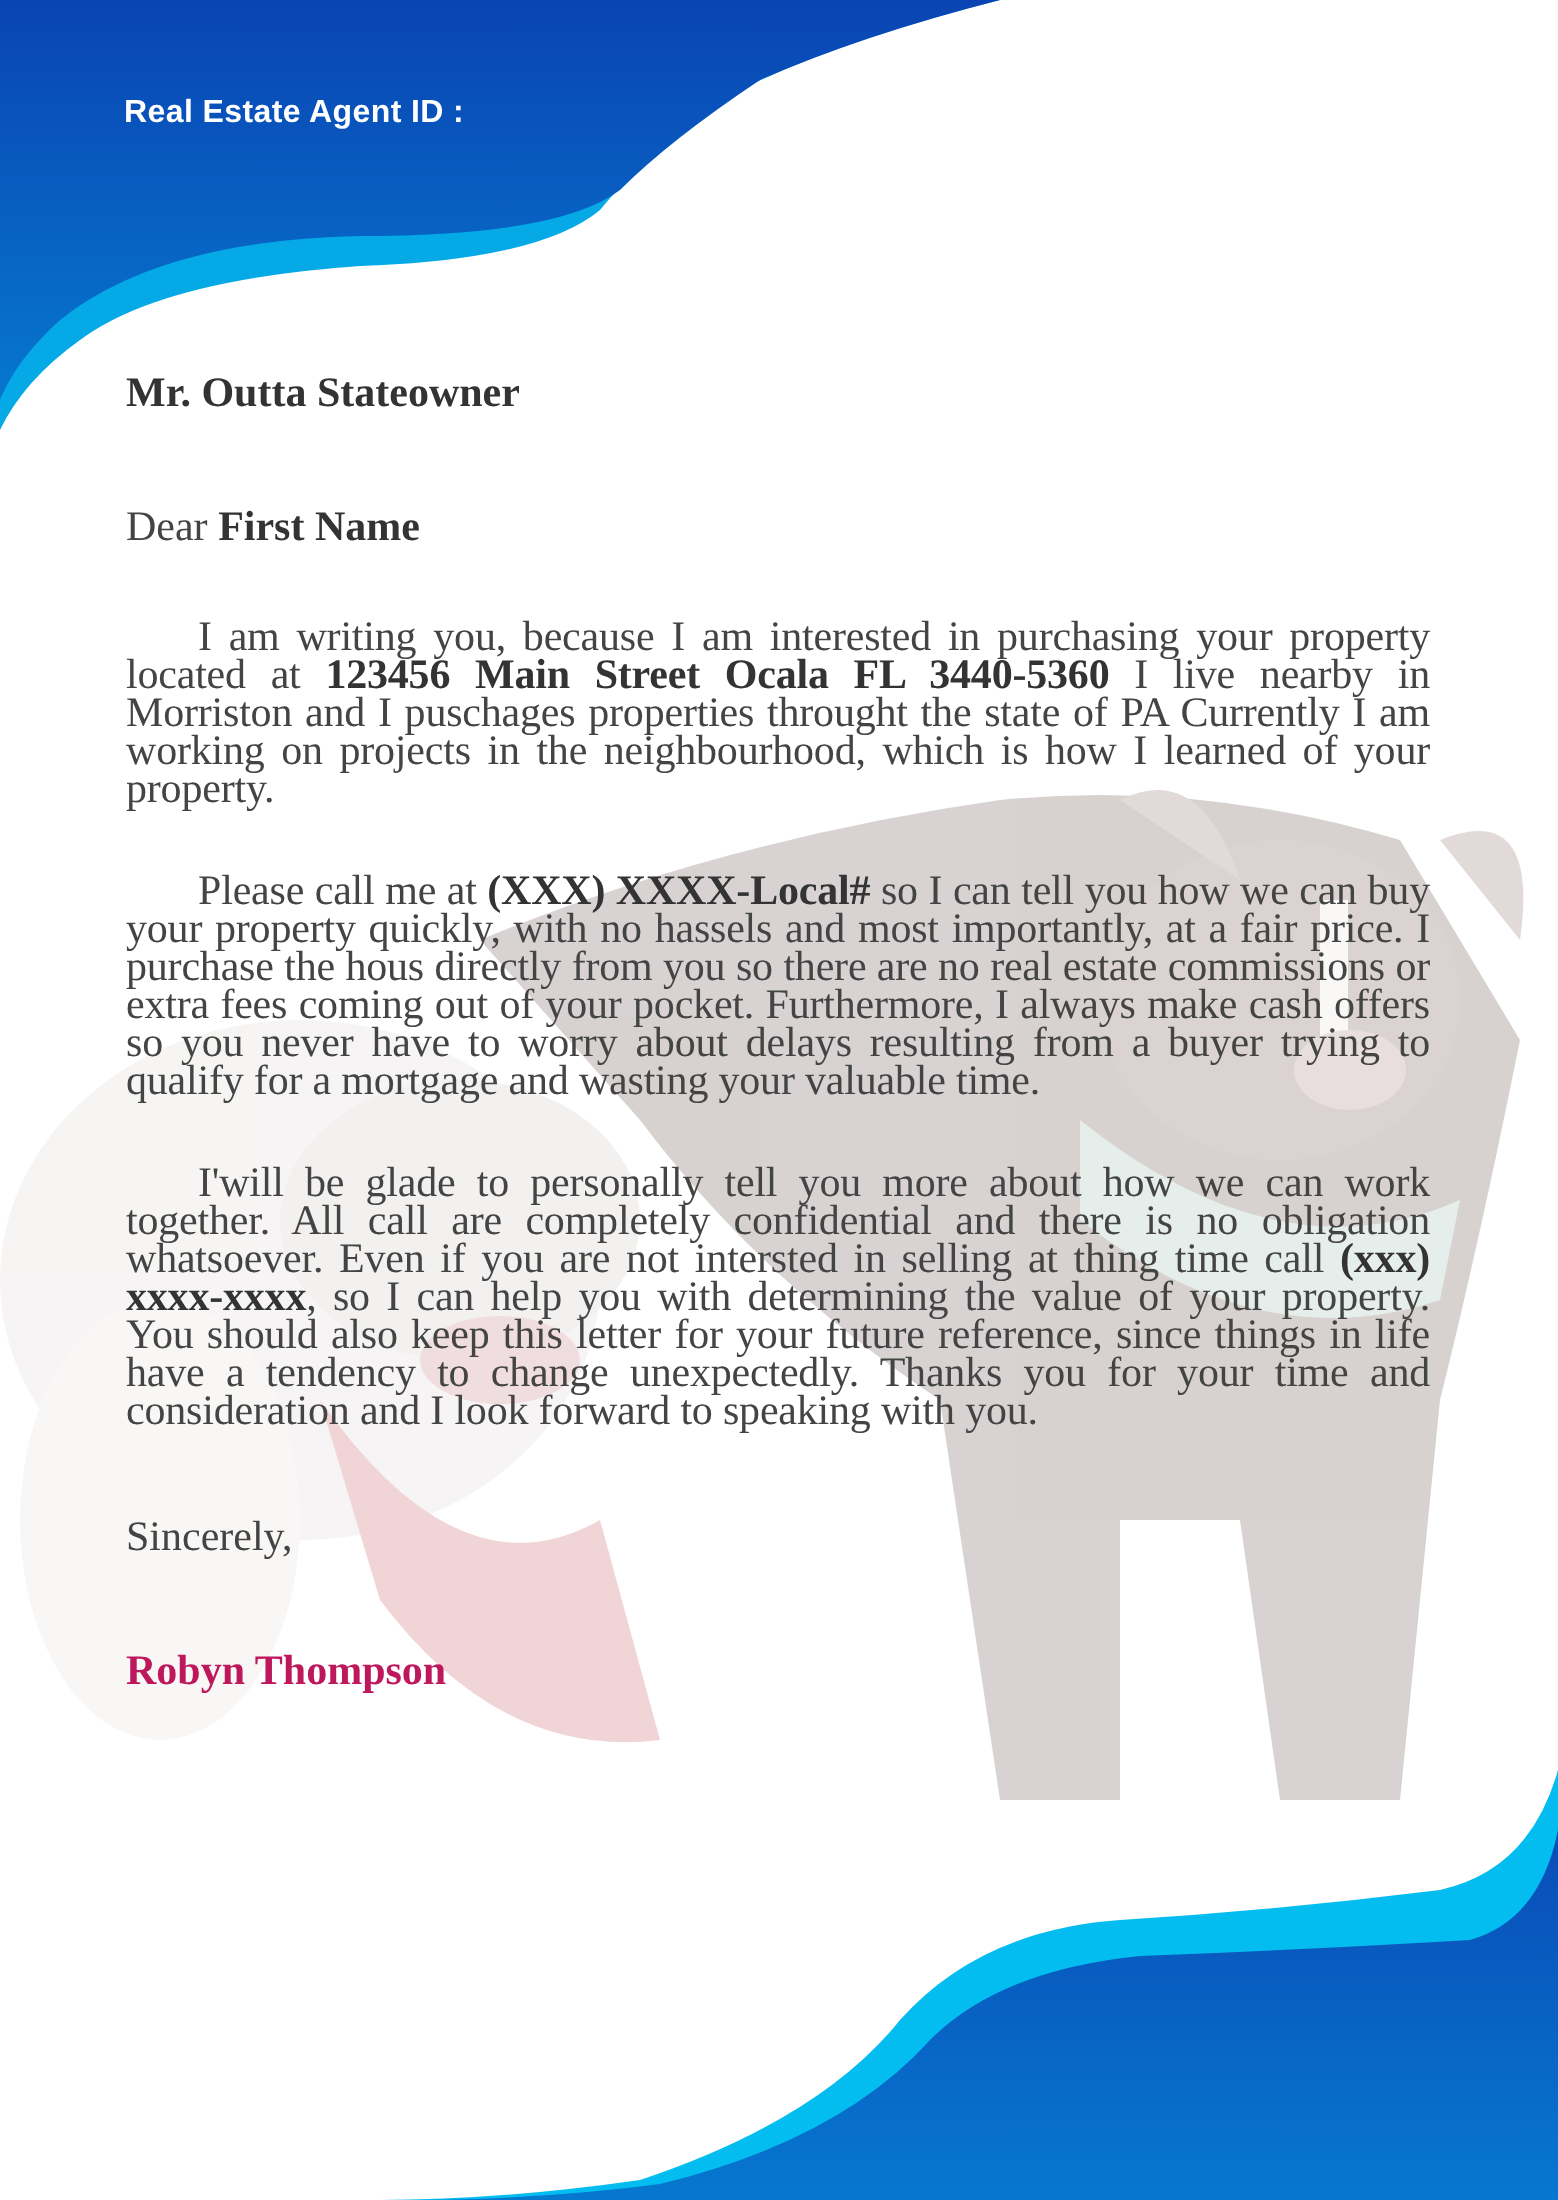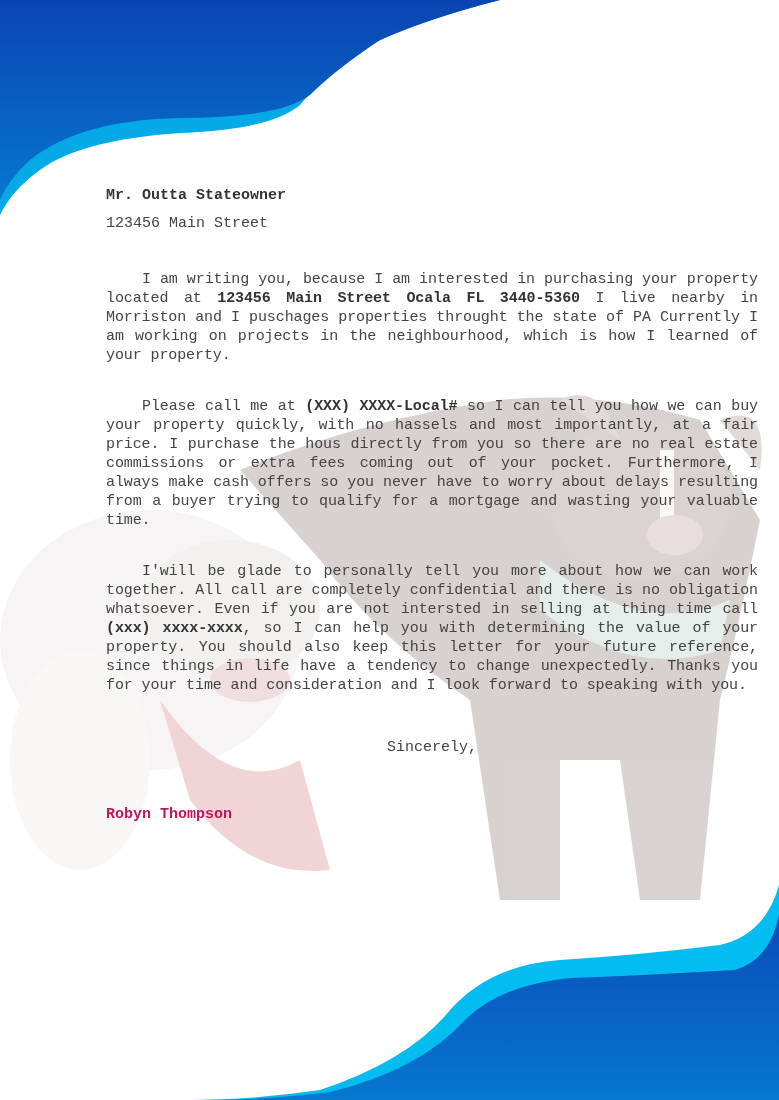--- a/index.html
+++ b/index.html
@@ -2,29 +2,29 @@
 <html><head>
 <meta charset="utf-8">
 <style>
   html, body { margin:0; padding:0; }
   body { width:779px; height:1100px; position:relative; overflow:hidden; background:#ffffff;
          font-family:"DejaVu Sans", sans-serif; }
   .bg-svg { position:absolute; left:0; top:0; width:779px; height:1100px; }
   .agent-id { position:absolute; left:62px; top:46px; color:#ffffff; font-family:"Liberation Sans", sans-serif;
               font-size:16px; font-weight:bold; line-height:22px; letter-spacing:0.2px; }
   .letter { position:absolute; left:63px; top:182px; width:652px; color:#3a3a3a;
-            font-family:Liberation Mono, monospace; font-size:15px;margin-left:43px; }
+            font-family:Liberation Serif, serif; font-size:21px; }
   .recipient-name { font-weight:bold; line-height:28px; color:#333; }
   .addr-line { line-height:28px; color:#444; }
   .salutation { margin-top:39px; line-height:28px; color:#444; }
   .salutation b { color:#333; }
   .para { margin-top:32px; line-height:19px; text-align:justify; text-indent:36px; color:#444;
           letter-spacing:-0.1px; }
   .para b { color:#333; font-weight:bold; }
-  .closing { margin-top:39px; line-height:28px; color:#444;text-align:center; }
+  .closing { margin-top:39px; line-height:28px; color:#444; }
   .signature { margin-top:39px; line-height:28px; color:#be185d; font-weight:bold; }
 </style>
 </head>
 <body>
 
 <svg class="bg-svg" viewBox="0 0 779 1100" xmlns="http://www.w3.org/2000/svg">
   <defs>
     <linearGradient id="topGrad" x1="0" y1="0" x2="0" y2="1">
       <stop offset="0" stop-color="#0a44b3"></stop>
       <stop offset="1" stop-color="#0677cf"></stop>
@@ -55,26 +55,27 @@
   <path d="M0 0 L500 0 Q420 20 370 45 Q320 80 300 105 Q270 130 180 133 Q80 140 40 170 Q12 190 0 215 Z" fill="#04a9e6"></path>
 
   <path d="M0 0 L500 0 Q430 18 380 40 Q335 70 310 95 Q280 118 180 118 Q80 120 30 160 Q8 180 0 200 Z" fill="url(#topGrad)"></path>
 
   <path d="M779 885 Q765 935 720 945 Q640 955 560 960 Q490 965 450 1010 Q410 1060 320 1090 Q250 1100 190 1100 L779 1100 Z" fill="#04bdf0"></path>
 
   <path d="M779 915 Q770 960 735 970 Q650 975 570 978 Q500 985 465 1020 Q420 1070 330 1092 Q270 1100 200 1100 L779 1100 Z" fill="url(#botGrad)"></path>
 </svg>
 
 <div class="agent-id">
+  <div>Real Estate Agent ID :</div>
 </div>
 
 <div class="letter">
   <div class="recipient-name">Mr. Outta Stateowner</div>
-  <div class="addr-line">123456 Main Street</div>
 
+  <div class="salutation"><span>Dear </span><b>First Name</b></div>
 
   <div class="para"><span>I am writing you, because I am interested in purchasing your property located at </span><b>123456 Main Street Ocala FL 3440-5360</b><span> I live nearby in Morriston and I puschages properties throught the state of PA Currently I am working on projects in the neighbourhood, which is how I learned of your property.</span></div>
 
   <div class="para"><span>Please call me at </span><b>(XXX) XXXX-Local#</b><span> so I can tell you how we can buy your property quickly, with no hassels and most importantly, at a fair price. I purchase the hous directly from you so there are no real estate commissions or extra fees coming out of your pocket. Furthermore, I always make cash offers so you never have to worry about delays resulting from a buyer trying to qualify for a mortgage and wasting your valuable time.</span></div>
 
   <div class="para"><span>I'will be glade to personally tell you more about how we can work together. All call are completely confidential and there is no obligation whatsoever. Even if you are not intersted in selling at thing time call </span><b>(xxx) xxxx-xxxx</b><span>, so I can help you with determining the value of your property. You should also keep this letter for your future reference, since things in life have a tendency to change unexpectedly. Thanks you for your time and consideration and I look forward to speaking with you.</span></div>
 
   <div class="closing">Sincerely,</div>
   <div class="signature">Robyn Thompson</div>
 </div>

